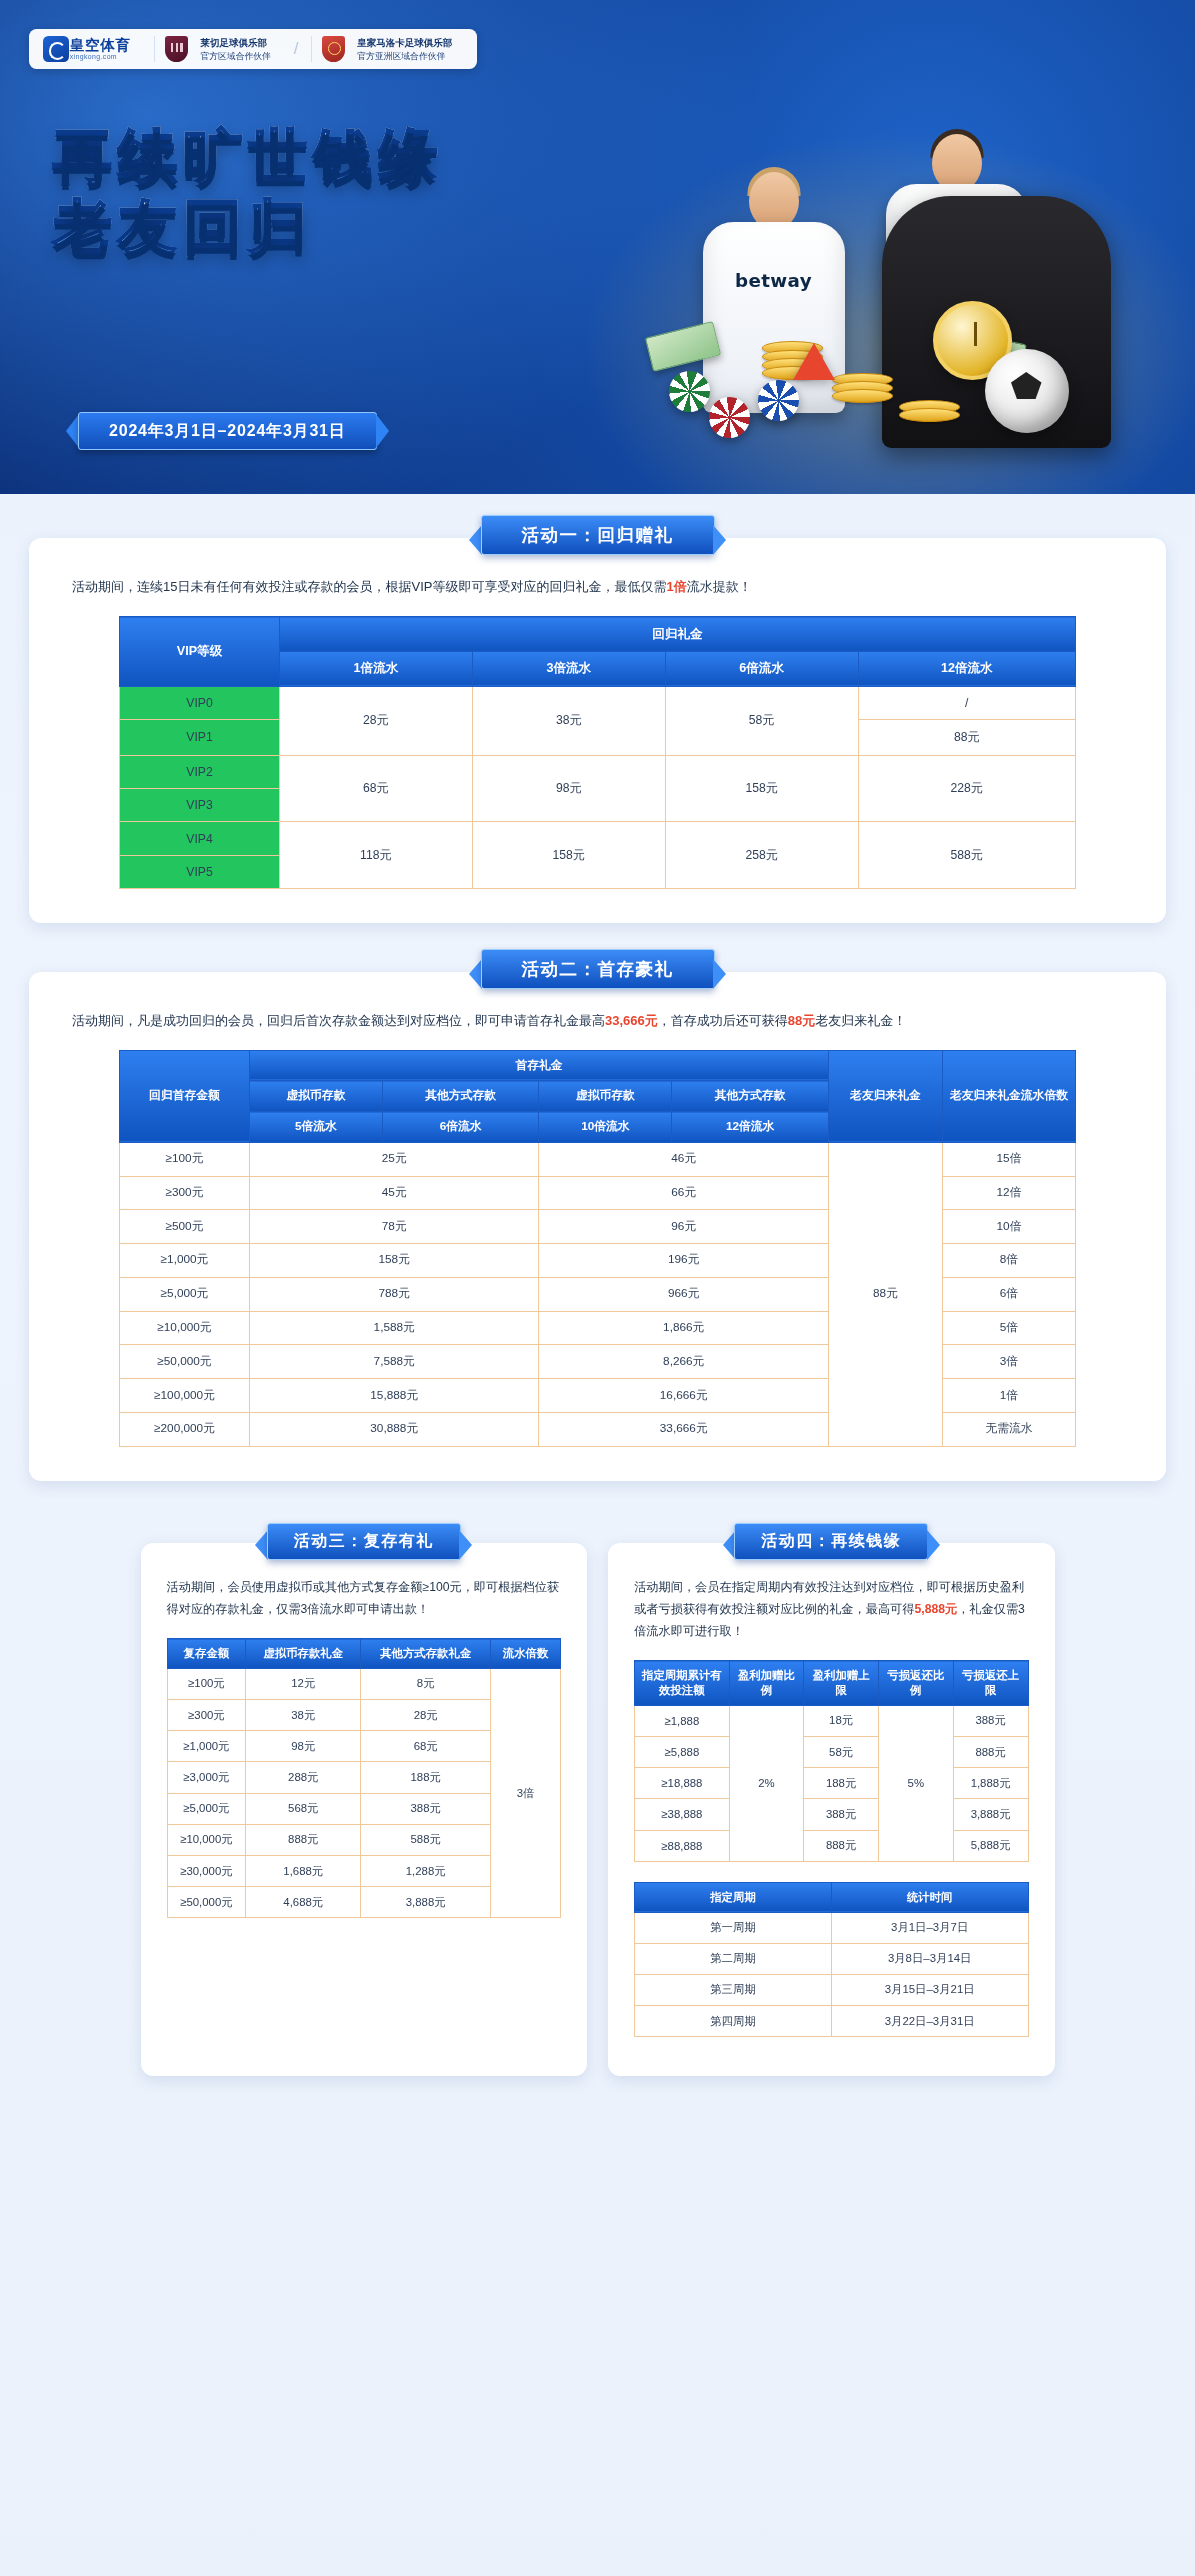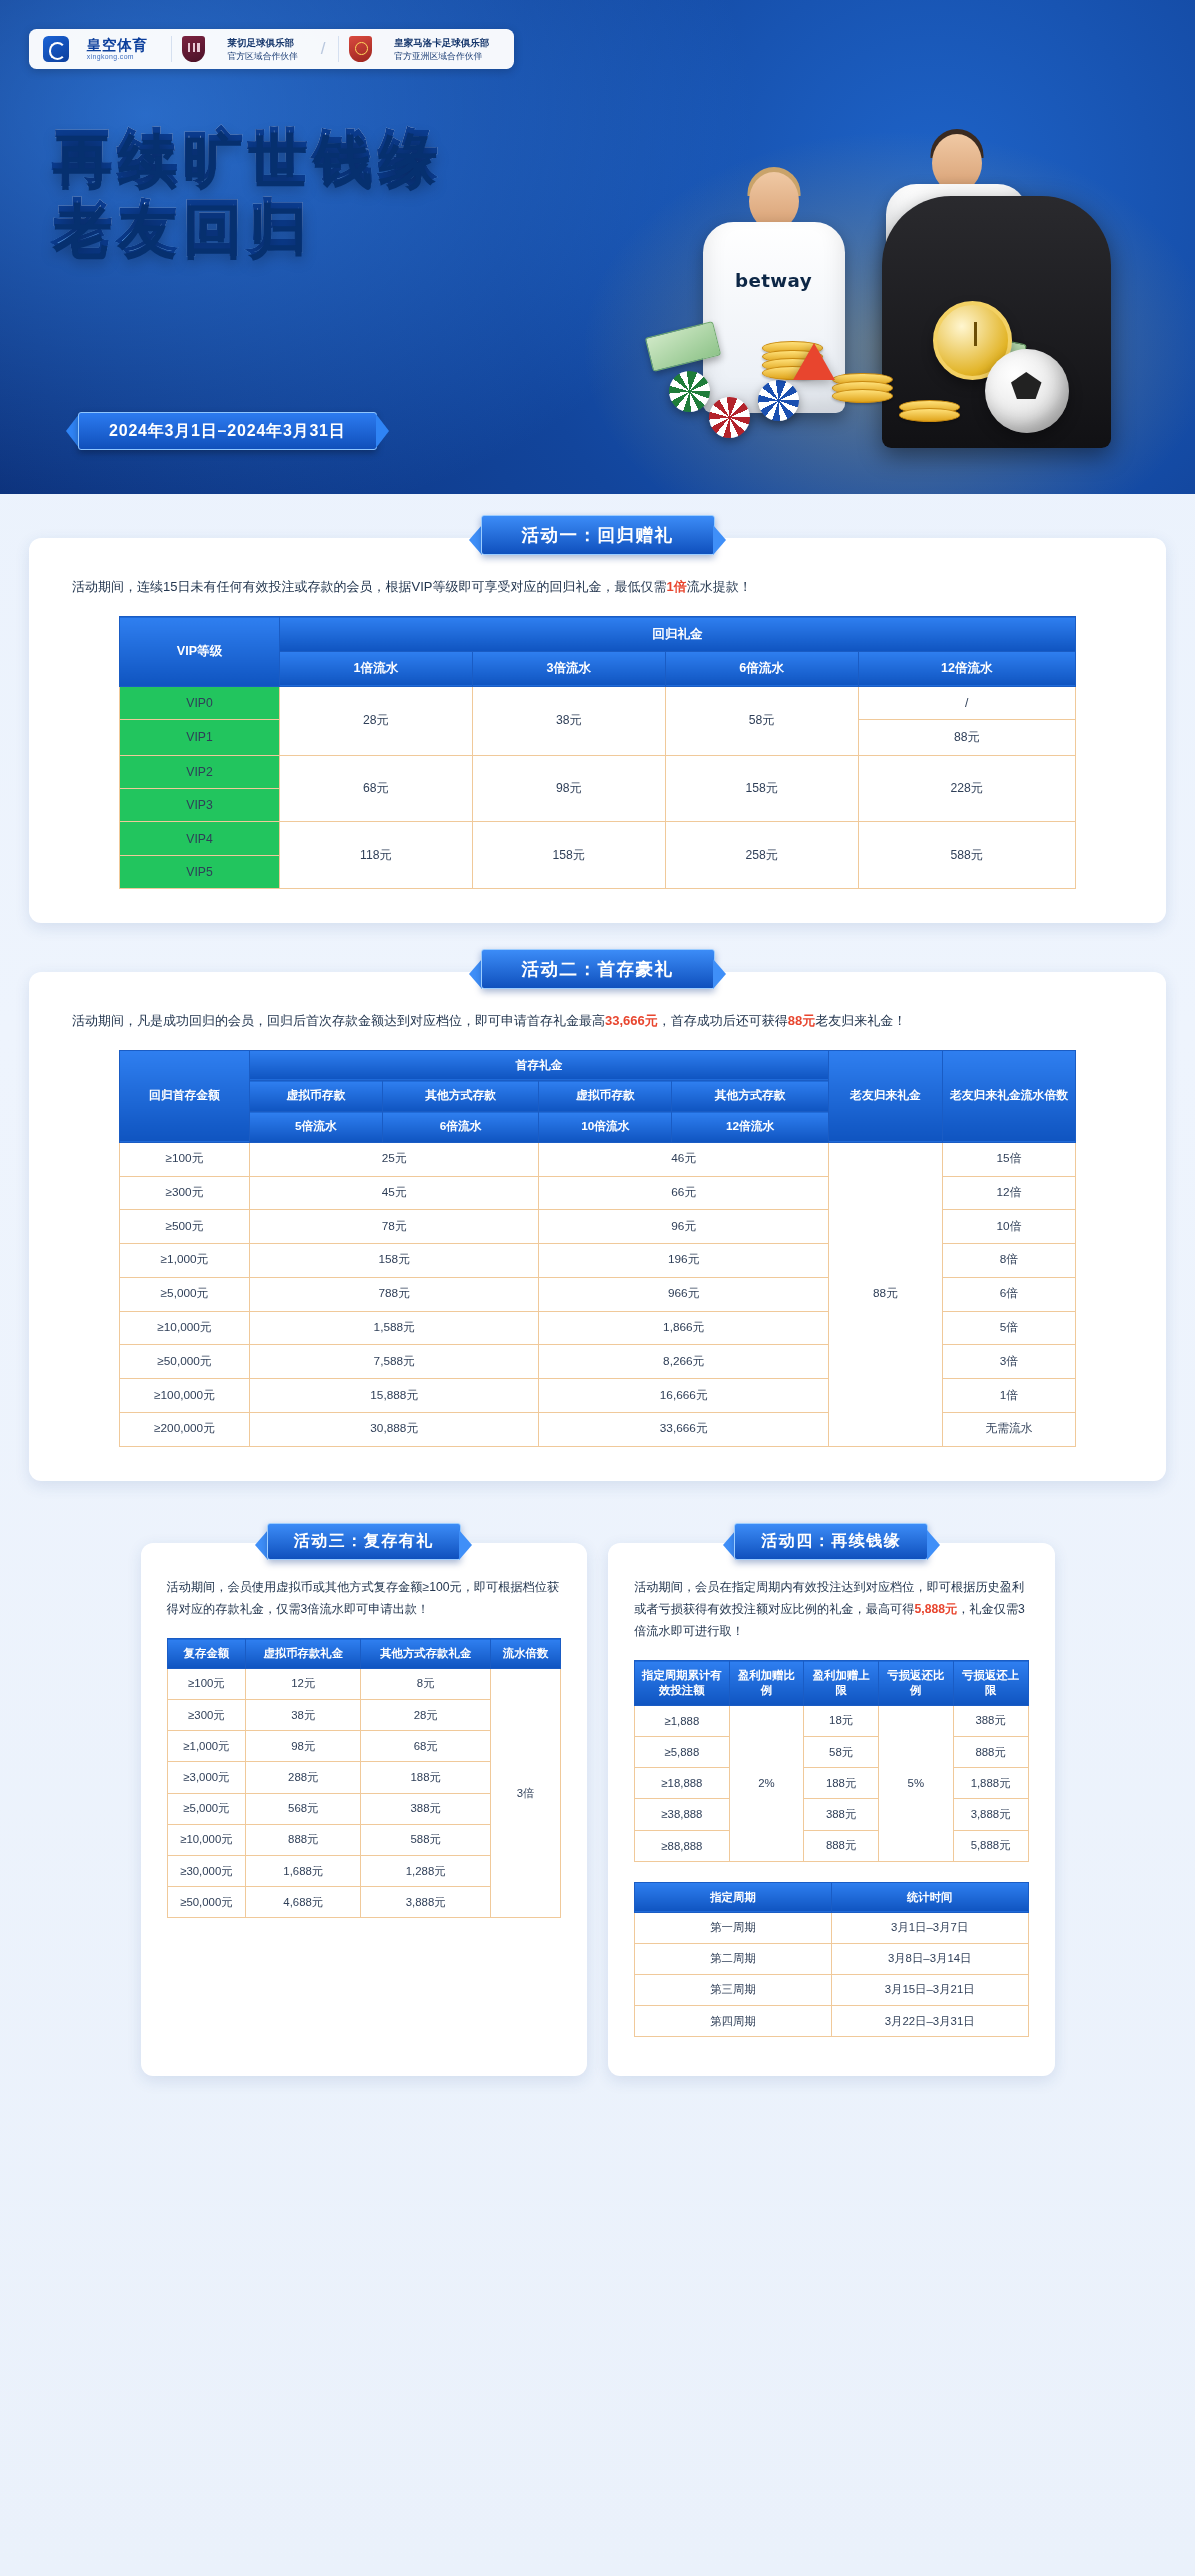--- a/index.html
+++ b/index.html
@@ -45,21 +45,21 @@
     display: flex;
     align-items: stretch;
     background: rgba(255,255,255,0.96);
     border-radius: 7.6px;
     padding: 6.9px 13.7px;
     gap: 12.2px;
     box-shadow: 0 2.3px 9.1px rgba(0,0,0,0.2);
     z-index: 5;
   }
   .brand-logo {
-    display: flex; align-items: center; gap: 18px;
+    display: flex; align-items: center; gap: 1px;
     padding-right: 10.7px;
   }
   .logo-mark {
     width: 26px; height: 26px;
     background: linear-gradient(145deg, #1b63d6, #0c3f9c);
     border-radius: 5.3px;
     position: relative;
   }
   .logo-mark:after {
     content: "";
@@ -70,21 +70,21 @@
     border-right-color: transparent;
   }
   .logo-text { line-height: 1.05; }
   .logo-text .cn {
     font-size: 14.5px; font-weight: bold; color: #0c3f9c; letter-spacing: 0.8px;
   }
   .logo-text .en {
     font-size: 6.9px; color: #3b6bbd; letter-spacing: 0.4px;
   }
   .partner {
-    display: flex; align-items: center; gap: 22px;
+    display: flex; align-items: center; gap: 12px;
     padding: 0 10.7px;
     border-left: 0.8px solid #d5e0f0;
   }
   .partner:first-of-type { border-left: none; }
   .crest {
     width: 23px; height: 26px;
     border-radius: 3px 3px 11.4px 11.4px;
     position: relative;
     flex: none;
   }

